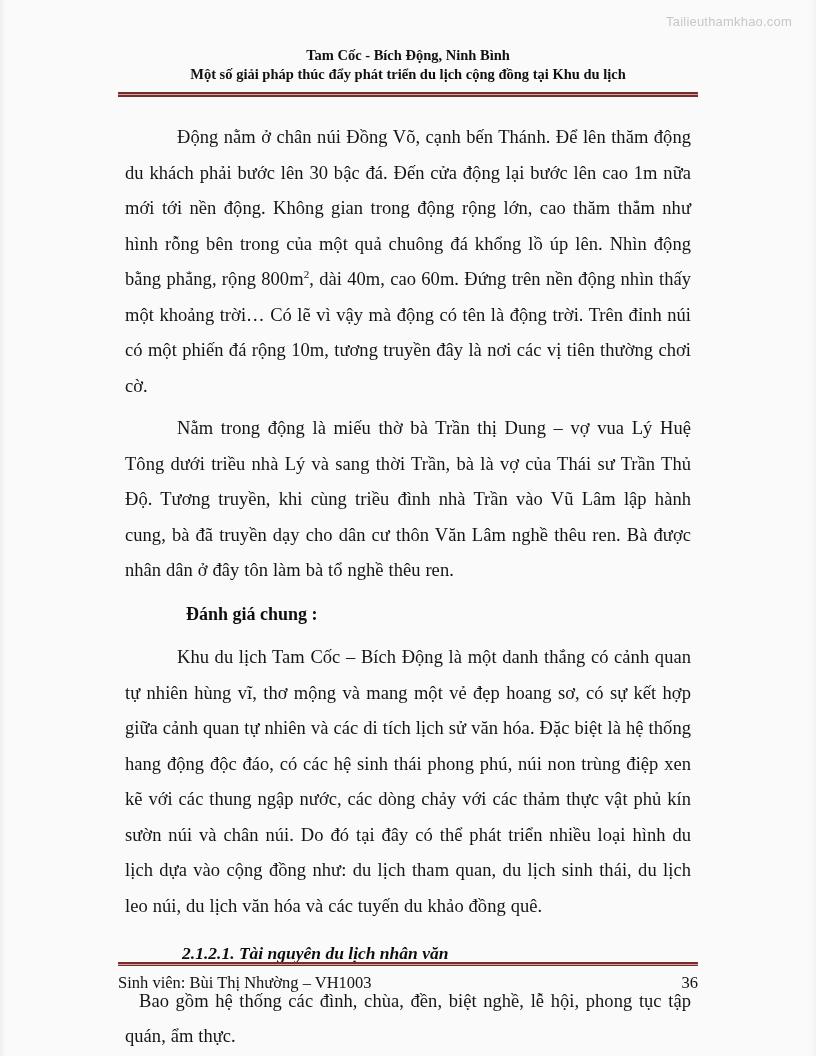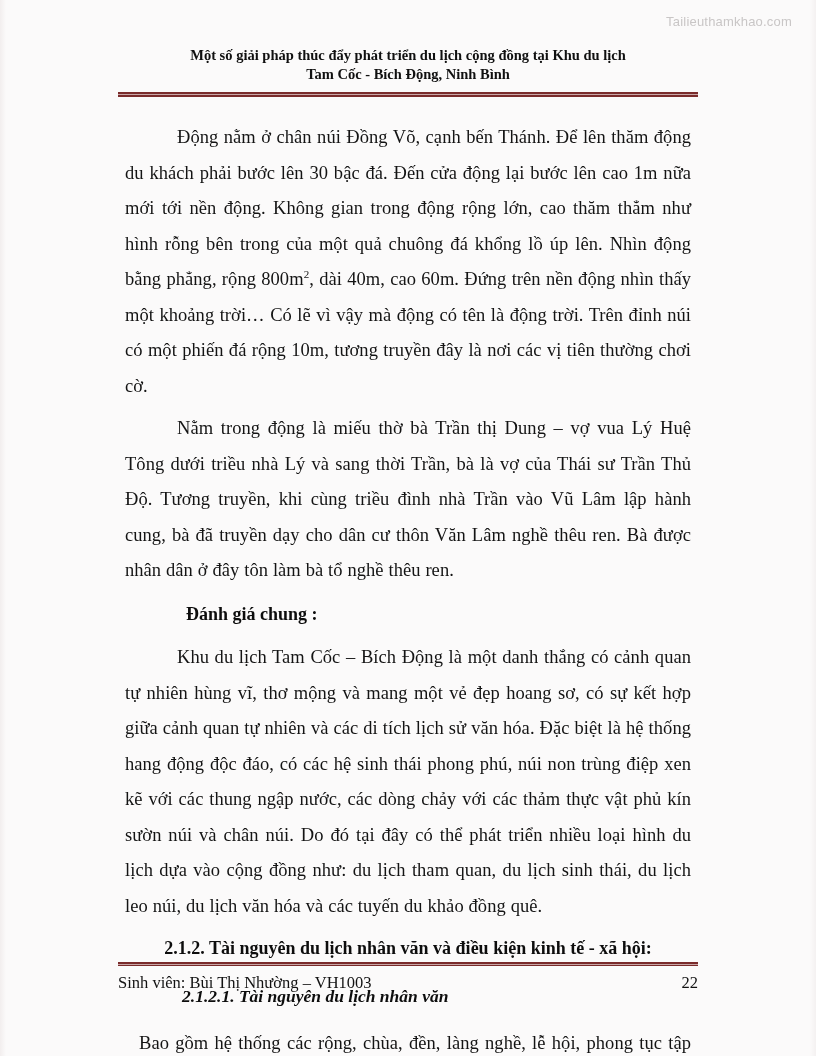--- a/index.html
+++ b/index.html
@@ -183,50 +183,49 @@
 <div class="page">
 
   <div class="scan-edge-left"></div>
   <div class="scan-edge-right"></div>
 
   <div class="watermark">Tailieuthamkhao.com</div>
 
   <div class="content">
 
     <div class="header">
+      <div class="header-line">Tam Cốc - Bích Động, Ninh Bình</div>
       <div class="header-line">Một số giải pháp thúc đẩy phát triển du lịch cộng đồng tại Khu du lịch</div>
-      <div class="header-line">Tam Cốc - Bích Động, Ninh Bình</div>
       <div class="rule"></div>
     </div>
 
     <div class="body-text">
 
       <p class="para"><span>Động nằm ở chân núi Đồng Võ, cạnh bến Thánh. Để lên thăm động du khách phải bước lên 30 bậc đá. Đến cửa động lại bước lên cao 1m nữa mới tới nền động. Không gian trong động rộng lớn, cao thăm thẳm như hình rỗng bên trong của một quả chuông đá khổng lồ úp lên. Nhìn động bằng phẳng, rộng 800m</span><sup>2</sup><span>, dài 40m, cao 60m. Đứng trên nền động nhìn thấy một khoảng trời… Có lẽ vì vậy mà động có tên là động trời. Trên đỉnh núi có một phiến đá rộng 10m, tương truyền đây là nơi các vị tiên thường chơi cờ.</span></p>
 
       <p class="para">Nằm trong động là miếu thờ bà Trần thị Dung – vợ vua Lý Huệ Tông dưới triều nhà Lý và sang thời Trần, bà là vợ của Thái sư Trần Thủ Độ. Tương truyền, khi cùng triều đình nhà Trần vào Vũ Lâm lập hành cung, bà đã truyền dạy cho dân cư thôn Văn Lâm nghề thêu ren. Bà được nhân dân ở đây tôn làm bà tổ nghề thêu ren.</p>
 
       <p class="heading-bold">Đánh giá chung :</p>
 
       <p class="para">Khu du lịch Tam Cốc – Bích Động là một danh thắng có cảnh quan tự nhiên hùng vĩ, thơ mộng và mang một vẻ đẹp hoang sơ, có sự kết hợp giữa cảnh quan tự nhiên và các di tích lịch sử văn hóa. Đặc biệt là hệ thống hang động độc đáo, có các hệ sinh thái phong phú, núi non trùng điệp xen kẽ với các thung ngập nước, các dòng chảy với các thảm thực vật phủ kín sườn núi và chân núi. Do đó tại đây có thể phát triển nhiều loại hình du lịch dựa vào cộng đồng như: du lịch tham quan, du lịch sinh thái, du lịch leo núi, du lịch văn hóa và các tuyến du khảo đồng quê.</p>
 
-      <p class="heading-bold-center">2.1.2. Tài nguyên du lịch nhân văn và điều kiện kinh tế - xã hội:</p>
 
       <p class="heading-bolditalic">2.1.2.1. Tài nguyên du lịch nhân văn</p>
 
-      <p class="para small-indent">Bao gồm hệ thống các rộng, chùa, đền, làng nghề, lễ hội, phong tục tập quán, ẩm thực.</p>
+      <p class="para small-indent">Bao gồm hệ thống các đình, chùa, đền, biệt nghề, lễ hội, phong tục tập quán, ẩm thực.</p>
 
       <div class="bullet-row">
         <span class="bullet-glyph">❖</span>
         <span class="bullet-label">Các di tích lịch sử văn hóa :</span>
       </div>
 
     </div>
   </div>
 
   <div class="footer">
     <div class="rule-footer"></div>
     <div class="footer-row">
       <span>Sinh viên: Bùi Thị Nhường – VH1003</span>
-      <span>22</span>
+      <span>36</span>
     </div>
   </div>
 
 </div>
 
 </body></html>

